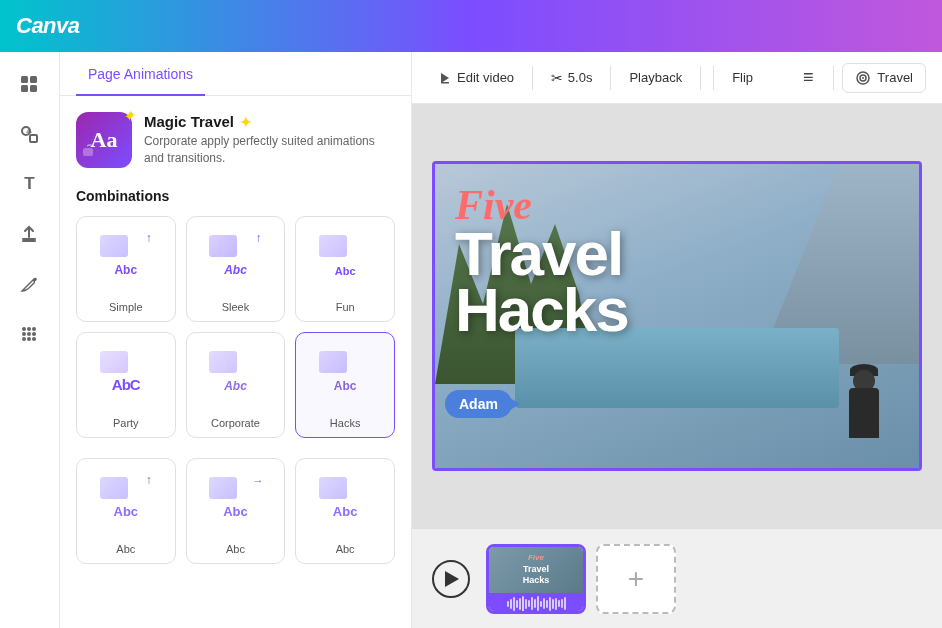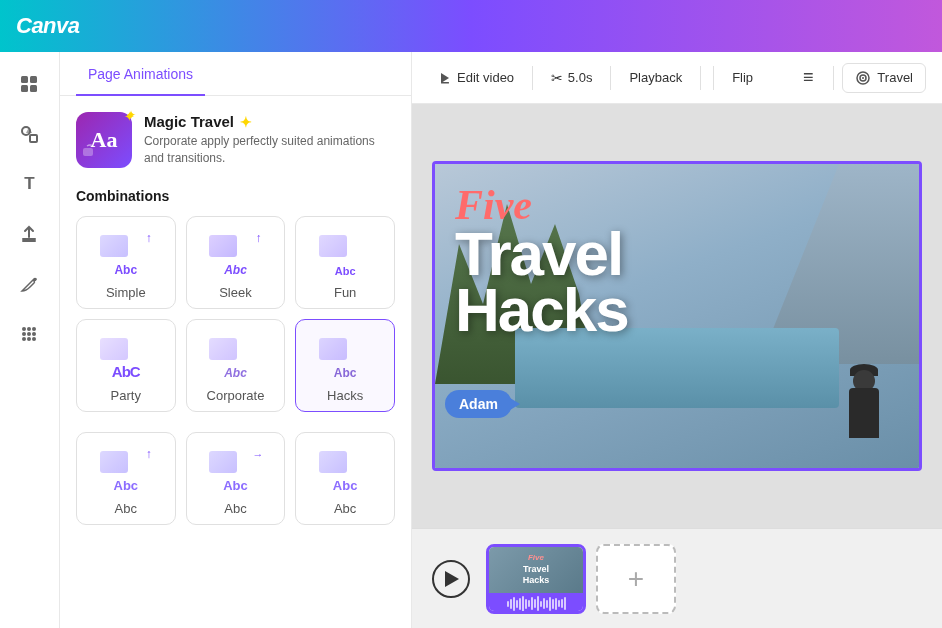--- a/index.html
+++ b/index.html
@@ -159,23 +159,23 @@
       padding: 12px 8px 8px;
       display: flex;
       flex-direction: column;
       align-items: center;
       cursor: pointer;
       background: white;
       transition: border-color 0.15s;
     }
     .anim-card.selected { border-color: #7c4dff; background: #faf8ff; }
     .anim-card-label {
-      font-size: 13px;
+      font-size: 11px;
       color: #555;
-      margin-top: 4px;
+      margin-top: 20px;
       text-align: center;
     }
 
     
     #canvas-area {
       flex: 1;
       display: flex;
       flex-direction: column;
       background: #e8e8e8;
     }

